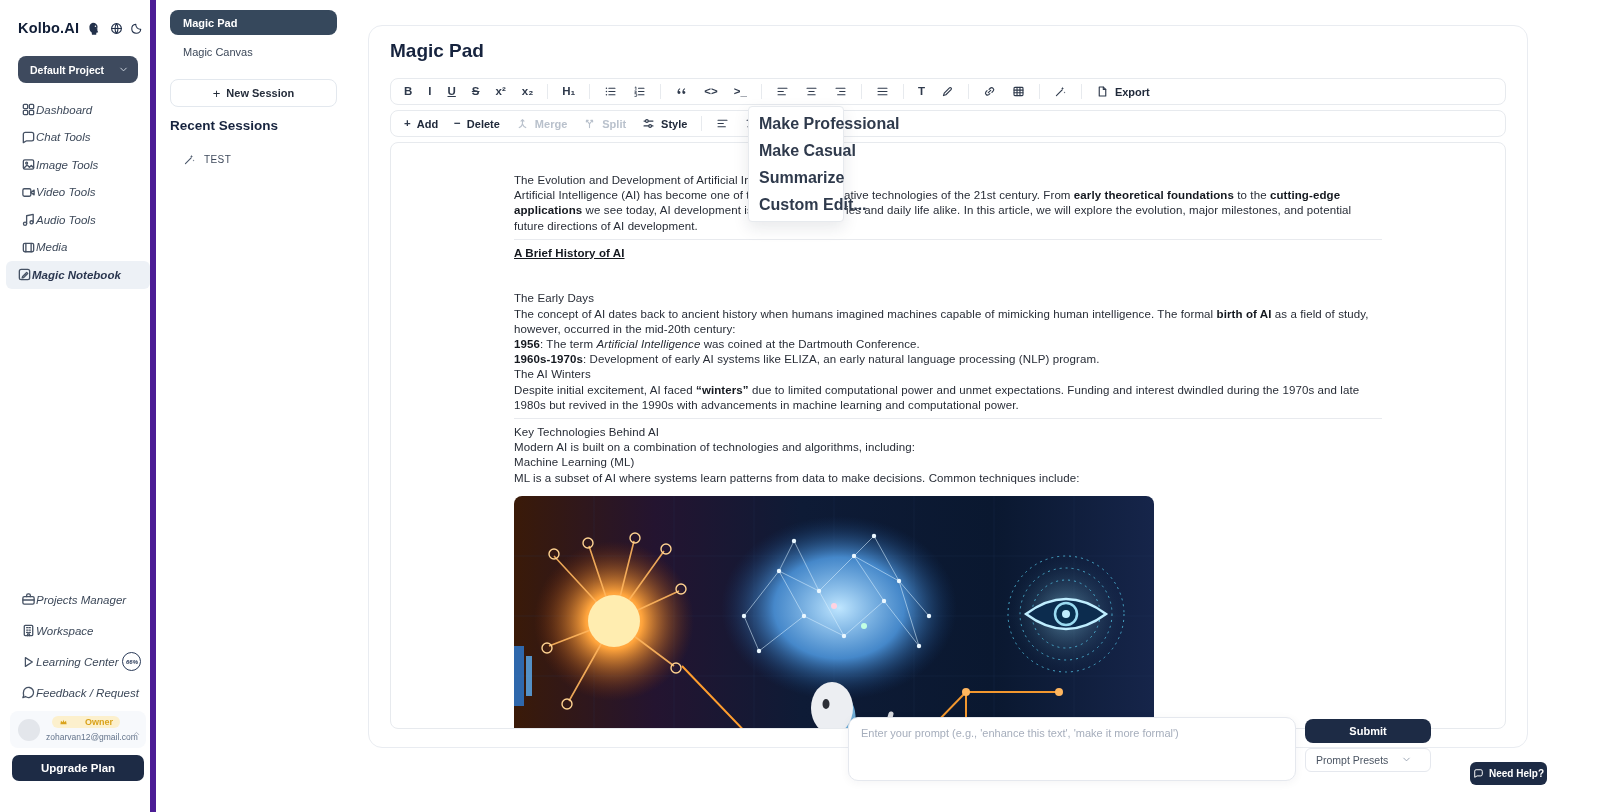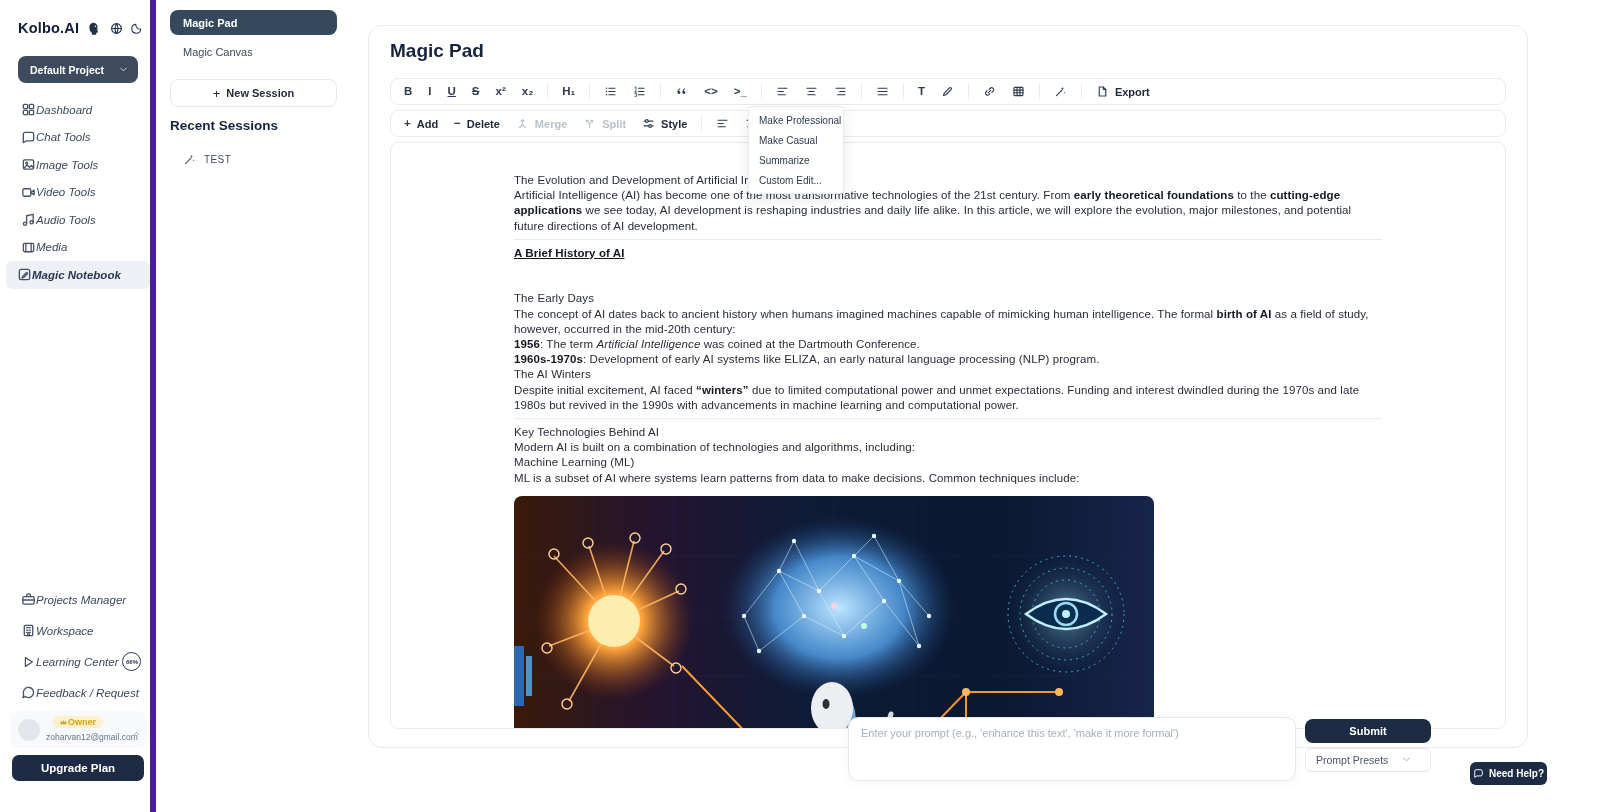--- a/index.html
+++ b/index.html
@@ -18,21 +18,21 @@
   .nav-item .icon{width:15px;height:15px;color:#46526466;color:#465264;display:flex;align-items:center;}
   .nav-lbl{font-size:11.5px;font-weight:500;color:#3c4859;white-space:nowrap;}
   .nav-item.active{background:#edf1f6;border-radius:6px;margin:0 6px;padding-left:11px;}
   .nav-item.active .nav-lbl{font-weight:600;color:#2b3750;}
   .nav2{position:absolute;left:0;top:584px;width:156px;}
   .nav2 .nav-item{height:31px;}
   .ring{width:17px;height:17px;border:1.5px solid #2a3a58;border-radius:50%;display:flex;align-items:center;justify-content:center;
         font-size:6px;font-weight:700;color:#2a3a58;margin-left:4px;flex:none;}
   .user-card{position:absolute;left:10px;top:711px;width:136px;height:37px;background:#f7f9fc;border-radius:8px;}
   .avatar{position:absolute;left:8px;top:8px;width:22px;height:22px;border-radius:50%;background:#e3e6eb;}
-  .role-badge{position:absolute;left:42px;top:5px;background:#fcf0cd;border-radius:8px;padding:1px 7px;display:flex;align-items:center;gap:0;}
+  .role-badge{position:absolute;left:42px;top:5px;background:#fcf0cd;border-radius:8px;padding:1px 7px;display:flex;align-items:center;gap:17px;}
   .role-badge .crown{color:#d9a21b;display:flex;}
   .role-txt{font-size:9px;font-weight:800;color:#d9a21b;}
   .user-email{position:absolute;left:36px;top:21px;font-size:8.5px;color:#64748b;white-space:nowrap;}
   .user-caret{position:absolute;right:5px;top:13px;color:#9aa3b2;}
   .upgrade-btn{position:absolute;left:12px;top:755px;width:132px;height:26px;background:#1d2b45;border-radius:7px;
                display:flex;align-items:center;justify-content:center;color:#fff;font-size:11.5px;font-weight:700;cursor:pointer;}
   
   .sess-pill{position:absolute;left:170px;top:10px;width:167px;height:25px;background:#36485c;border-radius:8px;
              display:flex;align-items:center;padding-left:13px;box-sizing:border-box;color:#fff;font-size:11px;font-weight:700;cursor:pointer;}
   .sess-canvas{position:absolute;left:183px;top:46px;font-size:11px;color:#3c4859;font-weight:500;cursor:pointer;}
@@ -64,21 +64,21 @@
        box-sizing:border-box;padding:30px 123px 0;font-size:11.5px;line-height:15.2px;color:#272c36;letter-spacing:.1px;}
   .doc p{margin:0;}
   .doc b{color:#14181f;}
   .blank{height:15.2px;}
   .docline{border:0;border-top:1px solid #e8eaee;margin:5px 0 6px;}
   .docimg{width:640px;height:300px;margin-top:10px;border-radius:8px;overflow:hidden;}
   .docimg svg{display:block;}
   
   .dd{position:absolute;left:748px;top:106px;width:94px;background:#fff;border:1px solid #e7eaee;border-radius:4px;
       box-shadow:0 6px 16px rgba(30,40,60,.10);z-index:30;padding:3px 0;}
-  .dd-item{padding:4.5px 10px;font-size:10px;color:#2f3a4c;cursor:pointer;white-space:nowrap;}
+  .dd-item{padding:4.5px 10px;font-size:16px;color:#2f3a4c;cursor:pointer;white-space:nowrap;font-weight:bold;}
   
   .prompt{position:absolute;left:848px;top:717px;width:448px;height:64px;border:1px solid #e5e8ee;border-radius:10px;background:#fff;
           z-index:20;box-shadow:0 2px 10px rgba(30,40,60,.05);padding:9px 12px;box-sizing:border-box;
           font-family:"Liberation Sans",sans-serif;font-size:11px;color:#333;resize:none;outline:none;}
   .prompt::placeholder{color:#a6aebc;}
   .submit-btn{position:absolute;left:1305px;top:719px;width:126px;height:24px;background:#1d2b45;border-radius:8px;z-index:20;
               display:flex;align-items:center;justify-content:center;color:#fff;font-size:11px;font-weight:700;cursor:pointer;}
   .presets{position:absolute;left:1305px;top:748px;width:126px;height:24px;background:#fff;border:1px solid #e5e8ee;border-radius:6px;z-index:20;
            display:flex;align-items:center;justify-content:space-between;padding:0 18px 0 10px;box-sizing:border-box;
            font-size:10.5px;color:#4b5563;cursor:pointer;}

